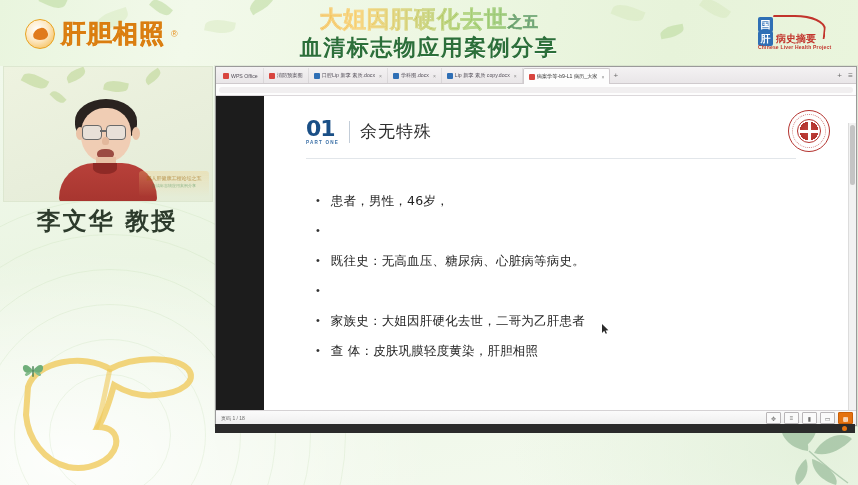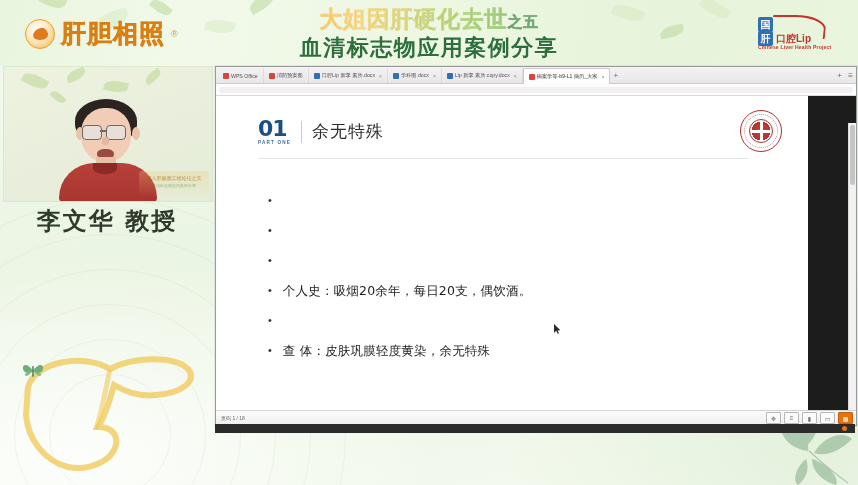--- a/index.html
+++ b/index.html
@@ -167,21 +167,21 @@
   #tabbar .spacer{flex:1 1 auto;}
   #tabbar .tbtn{
     width:11px;height:15px;display:flex;align-items:center;justify-content:center;
     font-size:8px;color:#6b6b6b;margin-top:1px;
   }
   #addrbar{
     height:11px;background:#fdfdfd;border-bottom:1px solid #dcd8db;display:flex;align-items:center;
   }
   #addrbar .ab{flex:1;height:6px;margin:0 3px;background:#f1eff0;border-radius:3px;}
   #canvas{
-    position:relative;height:315px;background:#1c1c1c;display:flex;align-items:flex-start;justify-content:flex-start;
+    position:relative;height:315px;background:#1c1c1c;display:flex;align-items:flex-start;justify-content:flex-end;
   }
   #page{
     position:relative;width:592px;height:315px;background:#ffffff;
   }
   #slide-head{position:absolute;left:42px;top:22px;display:flex;align-items:center;gap:10px;}
   #slide-head .part{
     position:relative;color:#1a4f86;font-weight:bold;line-height:1;
   }
   #slide-head .part .num{font-size:22px;letter-spacing:-1px;font-family:"DejaVu Sans",sans-serif;}
   #slide-head .part .pt{font-size:4.6px;letter-spacing:1.2px;color:#3a6fa6;margin-top:1px;}
@@ -265,21 +265,21 @@
         <span>大姐因肝硬化去世</span><span class="sub5">之五</span>
       </div>
       <div class="l2">血清标志物应用案例分享</div>
     </div>
 
     <div id="rlogo">
       <div class="box">
         <div class="swoosh"></div>
         <div class="sq">国</div>
         <div class="sq2">肝</div>
-        <div class="cn">口腔Lip</div>
+        <div class="cn">病史摘要</div>
         <div class="en">Chinese Liver Health Project</div>
       </div>
     </div>
   </div>
 
   <div id="video">
     <div class="vleaf" style="left:18px;top:8px;width:26px;height:12px;transform:rotate(28deg)"></div>
     <div class="vleaf" style="left:62px;top:3px;width:20px;height:10px;transform:rotate(-22deg)"></div>
     <div class="vleaf" style="left:100px;top:14px;width:24px;height:11px;transform:rotate(12deg)"></div>
     <div class="vleaf" style="left:140px;top:5px;width:18px;height:9px;transform:rotate(-35deg)"></div>
@@ -394,37 +394,39 @@
           <div class="ring-txt"></div>
           <div class="inner">
             <div class="cross-h"></div>
             <div class="cross-v"></div>
           </div>
         </div>
 
         <div id="bullets">
           <div class="bullet">
             <span class="dot">•</span>
-          </div>
-          <div class="bullet">
-            <span class="dot">•</span>
-          </div>
-          <div class="bullet">
-            <span class="dot">•</span>
-          </div>
-          <div class="bullet">
-            <span class="dot">•</span>
-            <span class="btext">个人史：吸烟20余年，每日20支，偶饮酒。</span>
-          </div>
-          <div class="bullet">
-            <span class="dot">•</span>
-          </div>
-          <div class="bullet">
-            <span class="dot">•</span>
-            <span class="btext">查 体：皮肤巩膜轻度黄染，余无特殊</span>
+            <span class="btext">患者，男性，46岁，</span>
+          </div>
+          <div class="bullet">
+            <span class="dot">•</span>
+          </div>
+          <div class="bullet">
+            <span class="dot">•</span>
+            <span class="btext">既往史：无高血压、糖尿病、心脏病等病史。</span>
+          </div>
+          <div class="bullet">
+            <span class="dot">•</span>
+          </div>
+          <div class="bullet">
+            <span class="dot">•</span>
+            <span class="btext">家族史：大姐因肝硬化去世，二哥为乙肝患者</span>
+          </div>
+          <div class="bullet">
+            <span class="dot">•</span>
+            <span class="btext">查 体：皮肤巩膜轻度黄染，肝胆相照</span>
           </div>
         </div>
 
         <svg id="cursor" viewBox="0 0 7 10">
           <path d="M0 0 L0 9 L2.2 6.8 L3.7 9.8 L5 9.2 L3.6 6.4 L6.4 6.2 Z" fill="#2b2b2b"></path>
         </svg>
       </div>
 
       <div id="scrollbar">
         <div class="thumb"></div>

